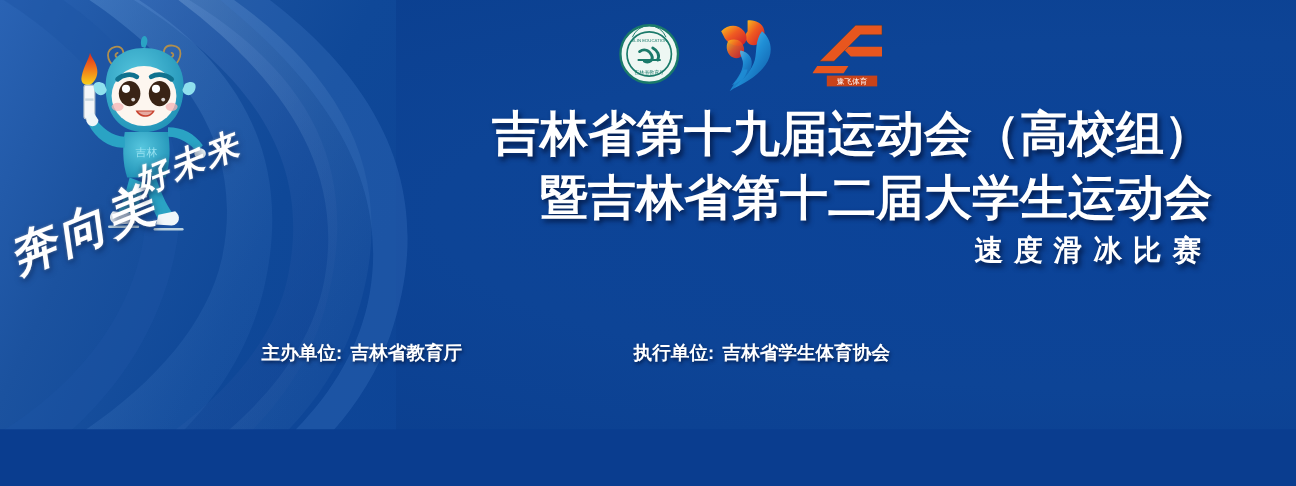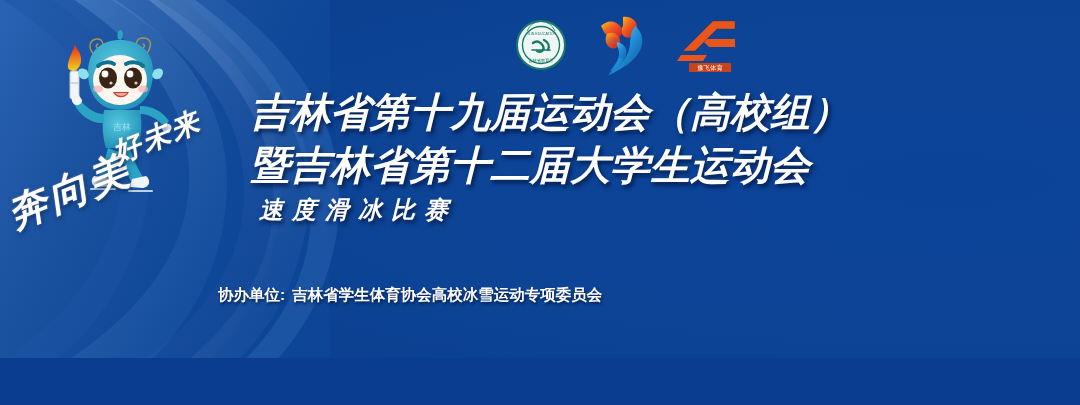--- a/index.html
+++ b/index.html
@@ -54,22 +54,21 @@
   .logos{
     position:absolute;left:515px;top:12px;
     display:flex;align-items:center;gap:26px;
     height:70px;
   }
   .logo{display:block;}
 
   
   .titles{
     position:absolute;left:250px;top:86px;width:760px;
-    text-align:left;
-    font-style:italic;
+    text-align:right;
   }
   .title-1,.title-2{
     color:#ffffff;
     font-weight:bold;
     font-size:40px;
     line-height:1.32;
     letter-spacing:0px;
     text-shadow:2px 3px 4px rgba(2,20,60,.85);
     white-space:nowrap;
   }
@@ -259,23 +258,29 @@
   </div>
 
   <div class="titles">
     <div class="title-1">吉林省第十九届运动会（高校组）</div>
     <div class="title-2">暨吉林省第十二届大学生运动会</div>
     <div class="title-3">速度滑冰比赛</div>
   </div>
 
   <div class="orgs">
 
-
     <div class="org-row">
+      <div class="org-col left">
+        <span class="org-label">主办单位:</span>
+        <span class="org-value">吉林省教育厅</span>
+      </div>
       <div class="org-col">
-        <span class="org-label">协办单位:</span>
-        <span class="org-value">吉林省学生体育协会高校冰雪运动专项委员会</span>
+        <span class="org-label">执行单位:</span>
+        <span class="org-value">吉林省学生体育协会</span>
       </div>
     </div>
 
+    <div class="org-row">
+    </div>
+
   </div>
 
 </div>
 
 </body></html>

